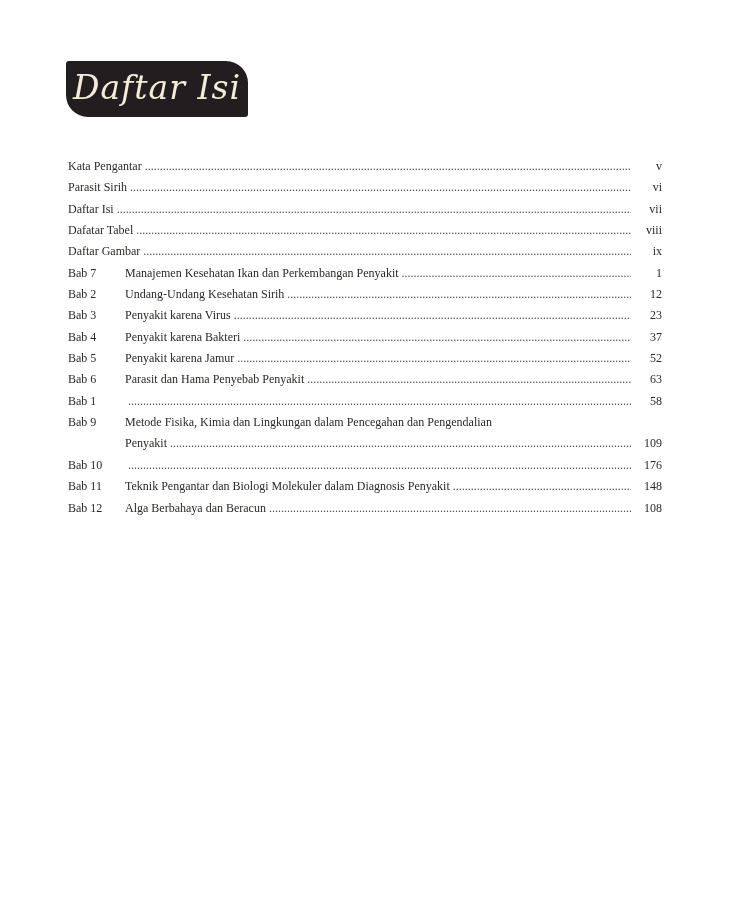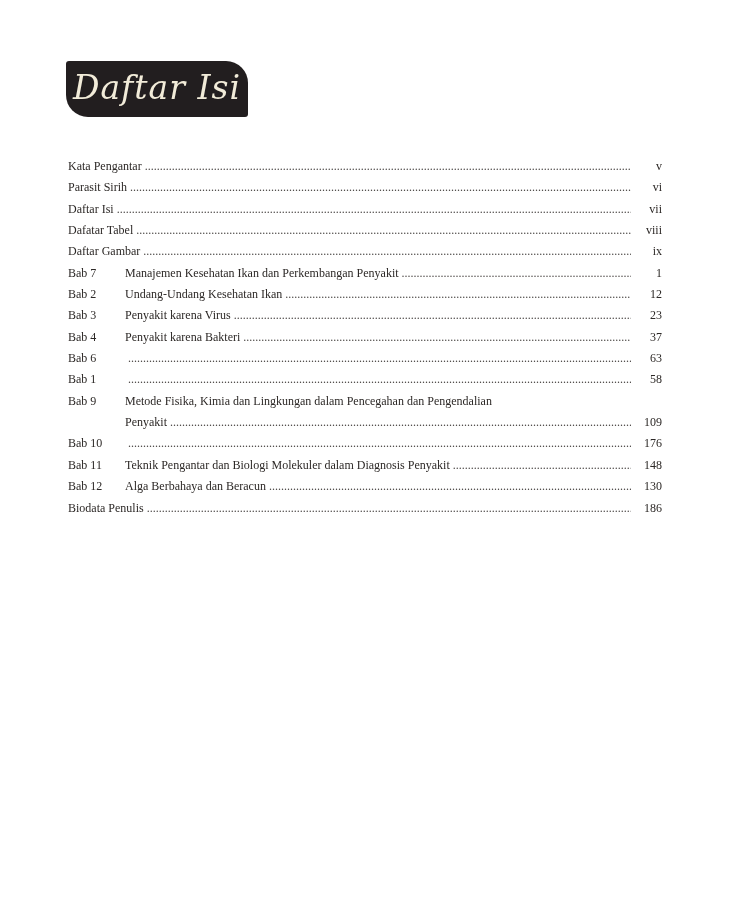--- a/index.html
+++ b/index.html
@@ -122,42 +122,49 @@
 
   <div class="toc-row">
     <span class="toc-label">Bab 7</span>
     <span class="toc-title">Manajemen Kesehatan Ikan dan Perkembangan Penyakit</span>
     <span class="toc-dots"></span>
     <span class="toc-page">1</span>
   </div>
 
   <div class="toc-row">
     <span class="toc-label">Bab 2</span>
-    <span class="toc-title">Undang-Undang Kesehatan Ikan</span>
+    <span class="toc-title">Undang-Undang Kesehatan Sirih</span>
     <span class="toc-dots"></span>
     <span class="toc-page">12</span>
   </div>
 
   <div class="toc-row">
     <span class="toc-label">Bab 3</span>
     <span class="toc-title">Penyakit karena Virus</span>
     <span class="toc-dots"></span>
     <span class="toc-page">23</span>
   </div>
 
   <div class="toc-row">
     <span class="toc-label">Bab 4</span>
     <span class="toc-title">Penyakit karena Bakteri</span>
     <span class="toc-dots"></span>
     <span class="toc-page">37</span>
   </div>
 
+  <div class="toc-row">
+    <span class="toc-label">Bab 5</span>
+    <span class="toc-title">Penyakit karena Jamur</span>
+    <span class="toc-dots"></span>
+    <span class="toc-page">52</span>
+  </div>
 
   <div class="toc-row">
     <span class="toc-label">Bab 6</span>
+    <span class="toc-title">Parasit dan Hama Penyebab Penyakit</span>
     <span class="toc-dots"></span>
     <span class="toc-page">63</span>
   </div>
 
   <div class="toc-row">
     <span class="toc-label">Bab 1</span>
     <span class="toc-dots"></span>
     <span class="toc-page">58</span>
   </div>
 
@@ -185,24 +192,18 @@
     <span class="toc-label">Bab 11</span>
     <span class="toc-title">Teknik Pengantar dan Biologi Molekuler dalam Diagnosis Penyakit</span>
     <span class="toc-dots"></span>
     <span class="toc-page">148</span>
   </div>
 
   <div class="toc-row">
     <span class="toc-label">Bab 12</span>
     <span class="toc-title">Alga Berbahaya dan Beracun</span>
     <span class="toc-dots"></span>
-    <span class="toc-page">130</span>
-  </div>
-
-  <div class="toc-row">
-
-    <span class="toc-title">Biodata Penulis</span>
-    <span class="toc-dots"></span>
-    <span class="toc-page">186</span>
-  </div>
+    <span class="toc-page">108</span>
+  </div>
+
 </div>
 
 </div>
 
 </body></html>

